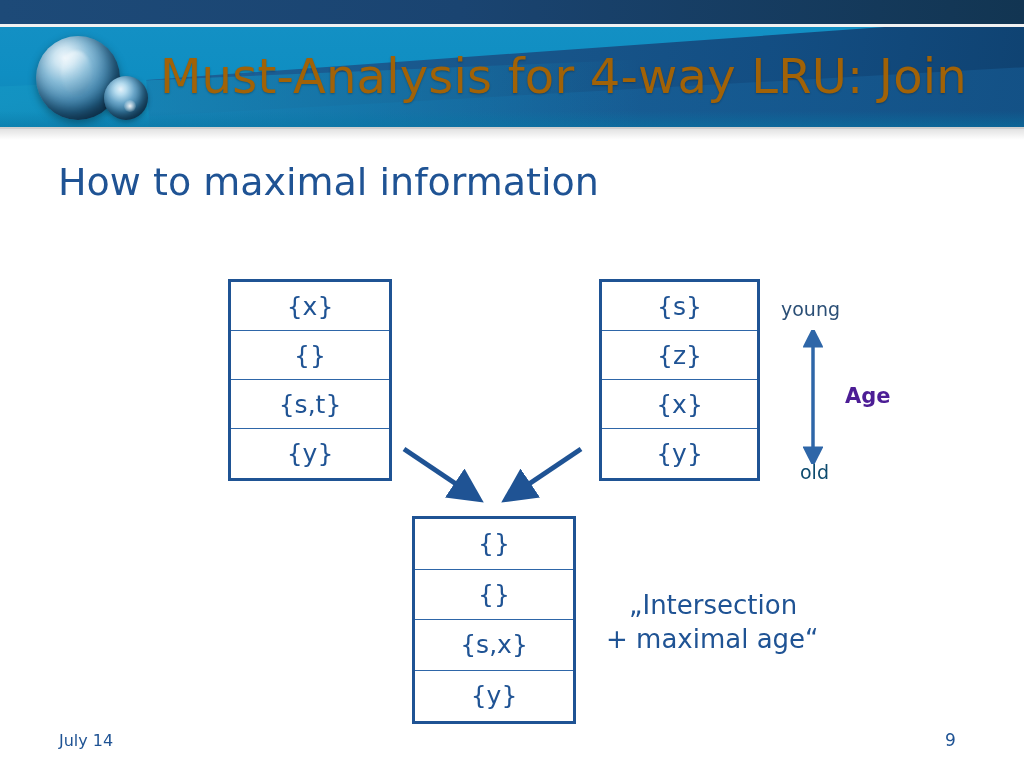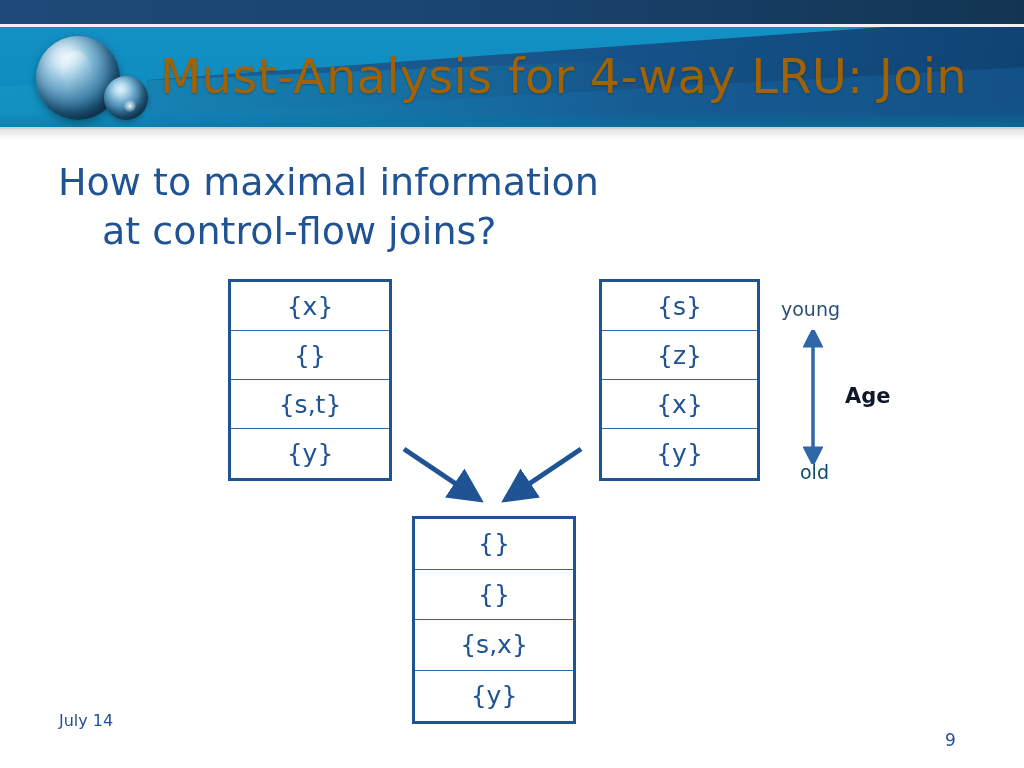--- a/index.html
+++ b/index.html
@@ -218,21 +218,21 @@
   .age-old {
     position: absolute;
     left: 27px; top: 163px;
     color: #0c4a6e;
     font-size: 19px;
     font-family: "DejaVu Sans", sans-serif;
   }
   .age-label {
     position: absolute;
     left: 72px; top: 86px;
-    color: #0f172a;
+    color: #4c1d95;
     font-size: 21px;
     font-weight: bold;
     font-family: "DejaVu Sans", sans-serif;
   }
   .age-arrow-svg {
     position: absolute;
     left: 30px; top: 32px;
   }
 
   
@@ -245,21 +245,21 @@
     font-size: 26px;
     line-height: 1.3;
     font-family: "DejaVu Sans", sans-serif;
   }
   .caption .c1 { display: block; padding-left: 23px; }
   .caption .c2 { display: block; }
 
   
   .footer-date {
     position: absolute;
-    left: 59px; top: 711px;
+    left: 59px; top: 731px;
     color: #1f5394;
     font-size: 16px;
     font-family: "DejaVu Sans", sans-serif;
   }
   .footer-page {
     position: absolute;
     left: 945px; top: 730px;
     color: #1f5394;
     font-size: 17px;
     font-family: "DejaVu Sans", sans-serif;
@@ -283,21 +283,20 @@
     <div class="sphere-small"></div>
   </div>
 
   <div class="banner-title">Must-Analysis for 4-way LRU: Join</div>
 
   <div class="banner-undershadow"></div>
 </div>
 
 <div class="question">
   <span class="line1">How to maximal information</span>
-  <span class="line2">at control-flow joins?</span>
 </div>
 
 <div class="cache-table" id="table-left">
   <div class="cache-row">{x}</div>
   <div class="cache-row">{}</div>
   <div class="cache-row">{s,t}</div>
   <div class="cache-row">{y}</div>
 </div>
 
 <div class="cache-table" id="table-right">
@@ -338,16 +337,18 @@
       </marker>
     </defs>
     <line x1="10" y1="126" x2="10" y2="8" stroke="#2e66a8" stroke-width="3" marker-end="url(#ahu)"></line>
     <line x1="10" y1="8" x2="10" y2="126" stroke="#2e66a8" stroke-width="3" marker-end="url(#ahd)"></line>
   </svg>
   <div class="age-label">Age</div>
   <div class="age-old">old</div>
 </div>
 
 <div class="caption">
+  <span class="c1">„Intersection</span>
+  <span class="c2">+ maximal age“</span>
 </div>
 
 <div class="footer-date">July 14</div>
 <div class="footer-page">9</div>
 
 </body></html>

